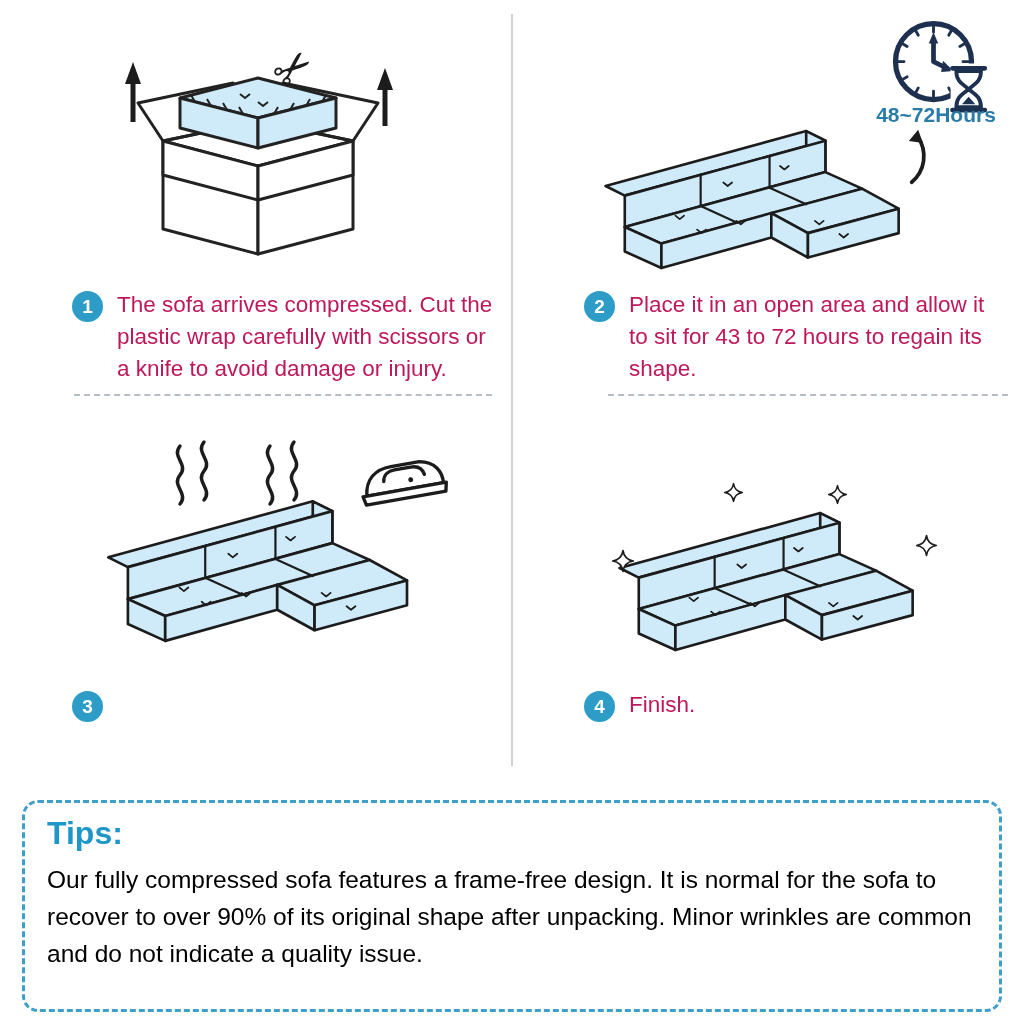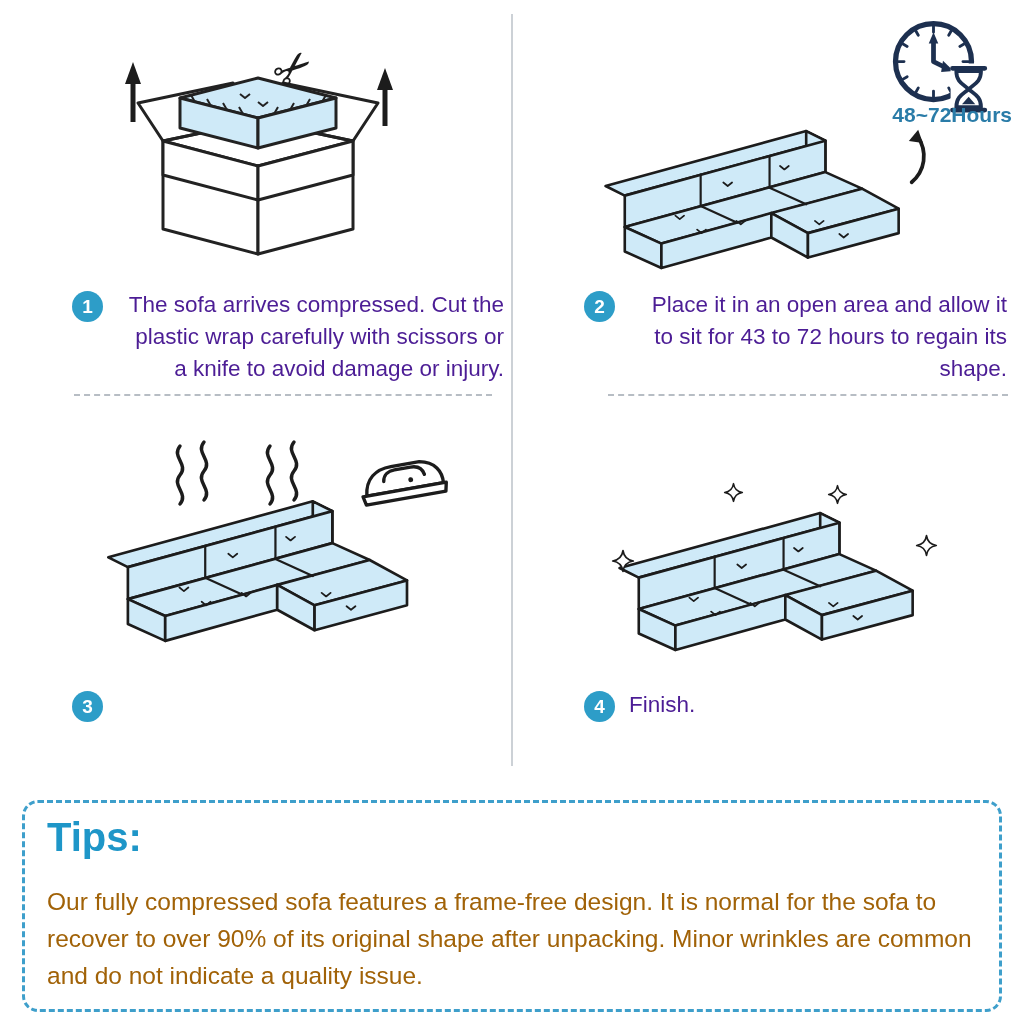--- a/index.html
+++ b/index.html
@@ -23,34 +23,34 @@
     position:absolute; display:flex; align-items:flex-start; gap:14px;
   }
   .badge {
     width:31px; height:31px; flex:0 0 31px; border-radius:50%;
     background:#2D9DC8; color:#ffffff;
     font-size:19px; font-weight:bold;
     display:flex; align-items:center; justify-content:center;
     margin-top:2px;
   }
   .step-text {
-    font-size:22.5px; color:#4c1d95; line-height:1.43;text-align:right;
+    font-size:22.5px; color:#be185d; line-height:1.43;
   }
   .duration-label {
     position:absolute; left:860px; top:103px; width:152px;
-    text-align:right; font-size:21px; font-weight:bold; color:#2A7CA8;
+    text-align:center; font-size:21px; font-weight:bold; color:#2A7CA8;
   }
   .tips-box {
     position:absolute; left:22px; top:800px; width:980px; height:212px;
     border:3px dashed #3E9FCB; border-radius:16px; background:#ffffff;
     padding:12px 22px;
   }
-  .tips-title { color:#1E96C8; font-size:40px; font-weight:bold; }
+  .tips-title { color:#1E96C8; font-size:32px; font-weight:bold; }
   .tips-body {
-    margin-top:24px; font-size:24.5px; color:#a16207; line-height:1.5;
+    margin-top:10px; font-size:24.5px; color:#000000; line-height:1.5;
     max-width:958px;
   }
   svg { display:block; overflow:visible; }
 </style>
 </head>
 <body>
 
 <svg width="0" height="0" style="position:absolute" aria-hidden="true">
   <defs>
     <g id="sofa-shape" stroke="#1C1C1C" stroke-width="3" stroke-linejoin="round" stroke-linecap="round" fill="#CFEAF8">

